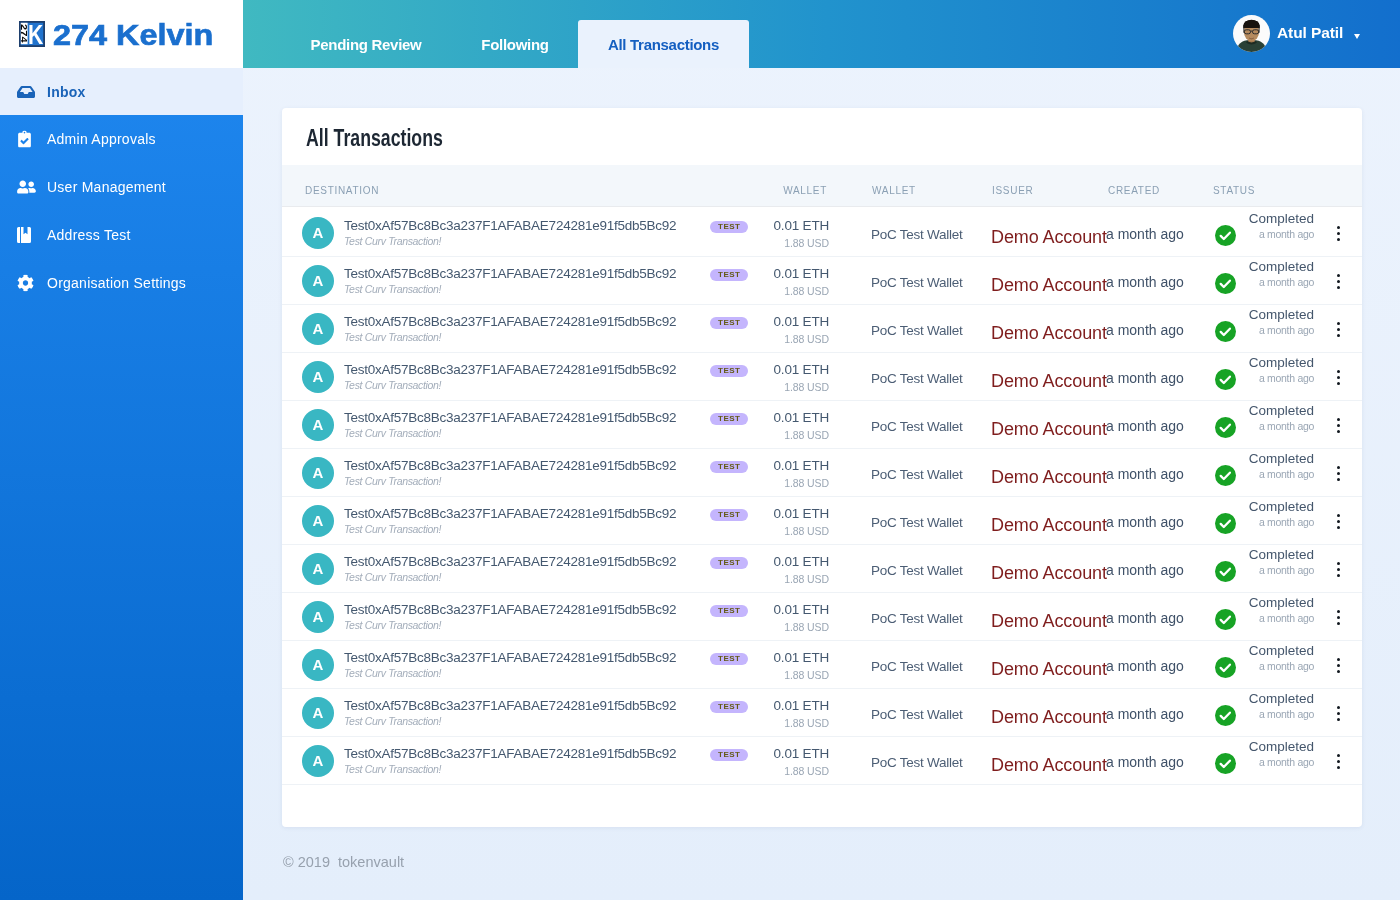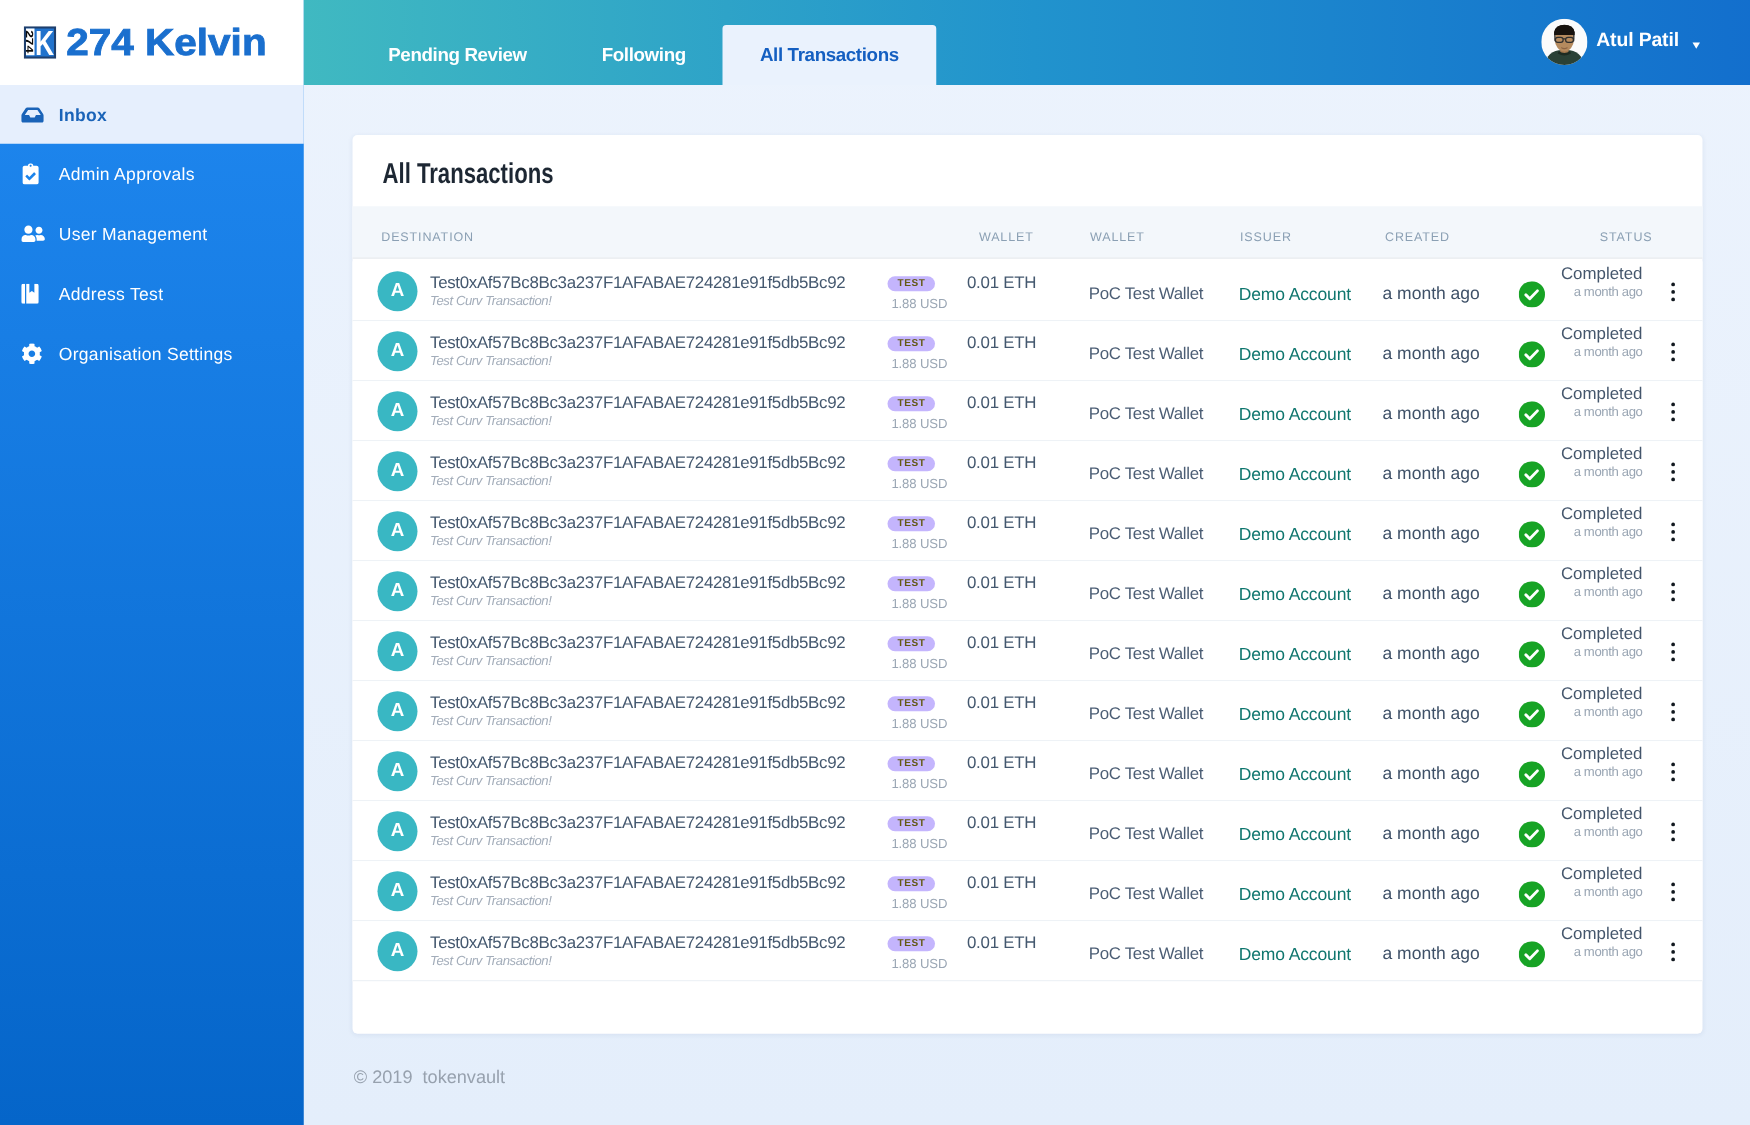--- a/index.html
+++ b/index.html
@@ -30,23 +30,23 @@
 .cardtitle{position:absolute;left:306px;top:125px;font-size:23px;font-weight:bold;color:#1d2733;transform:scaleX(.77);transform-origin:left top;white-space:nowrap}
 .thead{position:absolute;left:282px;top:165px;width:1080px;height:42px;background:#f3f7fb;border-bottom:1px solid #e9ebee}
 .th{position:absolute;top:0;height:42px;line-height:51px;font-size:10px;font-weight:normal;letter-spacing:0.7px;color:#8ba0b4}
 .tbody{position:absolute;left:282px;top:108px;width:1080px}
 .row{position:absolute;left:0;width:1080px;height:48px;border-bottom:1px solid #eef2f6;background:#fff}
 .av{position:absolute;left:20px;top:8px;width:32px;height:32px;border-radius:50%;background:#39b7c3;color:#fff;font-weight:bold;font-size:15px;text-align:center;line-height:32px}
 .addr{position:absolute;left:62px;top:9px;font-size:13.5px;color:#44586f;white-space:nowrap;letter-spacing:-0.25px}
 .badge{position:absolute;left:428px;top:11.5px;background:#c4b5fd;color:#645a17;font-size:8px;font-weight:bold;letter-spacing:0.5px;border-radius:7px;padding:0 8px;height:12px;line-height:12.5px}
 .sub{position:absolute;left:62px;top:25.5px;font-size:10.5px;font-style:italic;color:#a3adba;letter-spacing:-0.33px}
 .amt1{position:absolute;left:360px;width:187px;top:9px;text-align:right;font-size:13.5px;color:#44586f;letter-spacing:-0.2px}
-.amt2{position:absolute;left:360px;width:187px;top:27.5px;text-align:center;font-size:10.5px;color:#9aa6b4;letter-spacing:-0.1px}
+.amt2{position:absolute;left:360px;width:187px;top:27.5px;text-align:right;font-size:10.5px;color:#9aa6b4;letter-spacing:-0.1px}
 .wal{position:absolute;left:589px;top:18px;font-size:13.5px;color:#4c5e75;letter-spacing:-0.25px}
-.iss{position:absolute;left:709px;top:18px;font-size:14px;color:#0f766e;letter-spacing:-0.1px}
+.iss{position:absolute;left:709px;top:18px;font-size:18px;color:#7f1d1d;letter-spacing:-0.1px}
 .cre{position:absolute;left:824px;top:17px;font-size:14px;color:#3f5168}
 .st{position:absolute;left:930px;top:0;width:102px;height:48px}
 .chk{position:absolute;left:3px;top:16px}
 .stt{position:absolute;right:0;top:2px;text-align:right}
 .st1{font-size:13.5px;color:#44566c}
 .st2{font-size:10.5px;color:#9aa6b4;margin-top:2px;letter-spacing:-0.3px}
 .kebab{position:absolute;left:1052px;top:17px;width:8px}
 .kebab i{display:block;width:3px;height:3px;border-radius:50%;background:#11181f;margin:0 auto 3px}
 .footer{position:absolute;left:283px;top:854px;font-size:14.5px;color:#97a1ae}
 </style></head>
@@ -128,21 +128,21 @@
 </div>
 
 <div class="card"></div>
 <div class="cardtitle">All Transactions</div>
 <div class="thead">
   <div class="th" style="left:23px">DESTINATION</div>
   <div class="th" style="left:494px;width:51px;text-align:right">WALLET</div>
   <div class="th" style="left:590px">WALLET</div>
   <div class="th" style="left:710px">ISSUER</div>
   <div class="th" style="left:826px">CREATED</div>
-  <div class="th" style="left:952px;width:88px;text-align:right">STATUS</div>
+  <div class="th" style="left:931px;width:88px;text-align:left">STATUS</div>
 </div>
 <div class="tbody">
 <div class="row" style="top:101px">
   <div class="av">A</div>
   <div class="addr">Test0xAf57Bc8Bc3a237F1AFABAE724281e91f5db5Bc92</div>
   <div class="badge">TEST</div>
   <div class="sub">Test Curv Transaction!</div>
   <div class="amt1">0.01 ETH</div>
   <div class="amt2">1.88 USD</div>
   <div class="wal">PoC Test Wallet</div>

